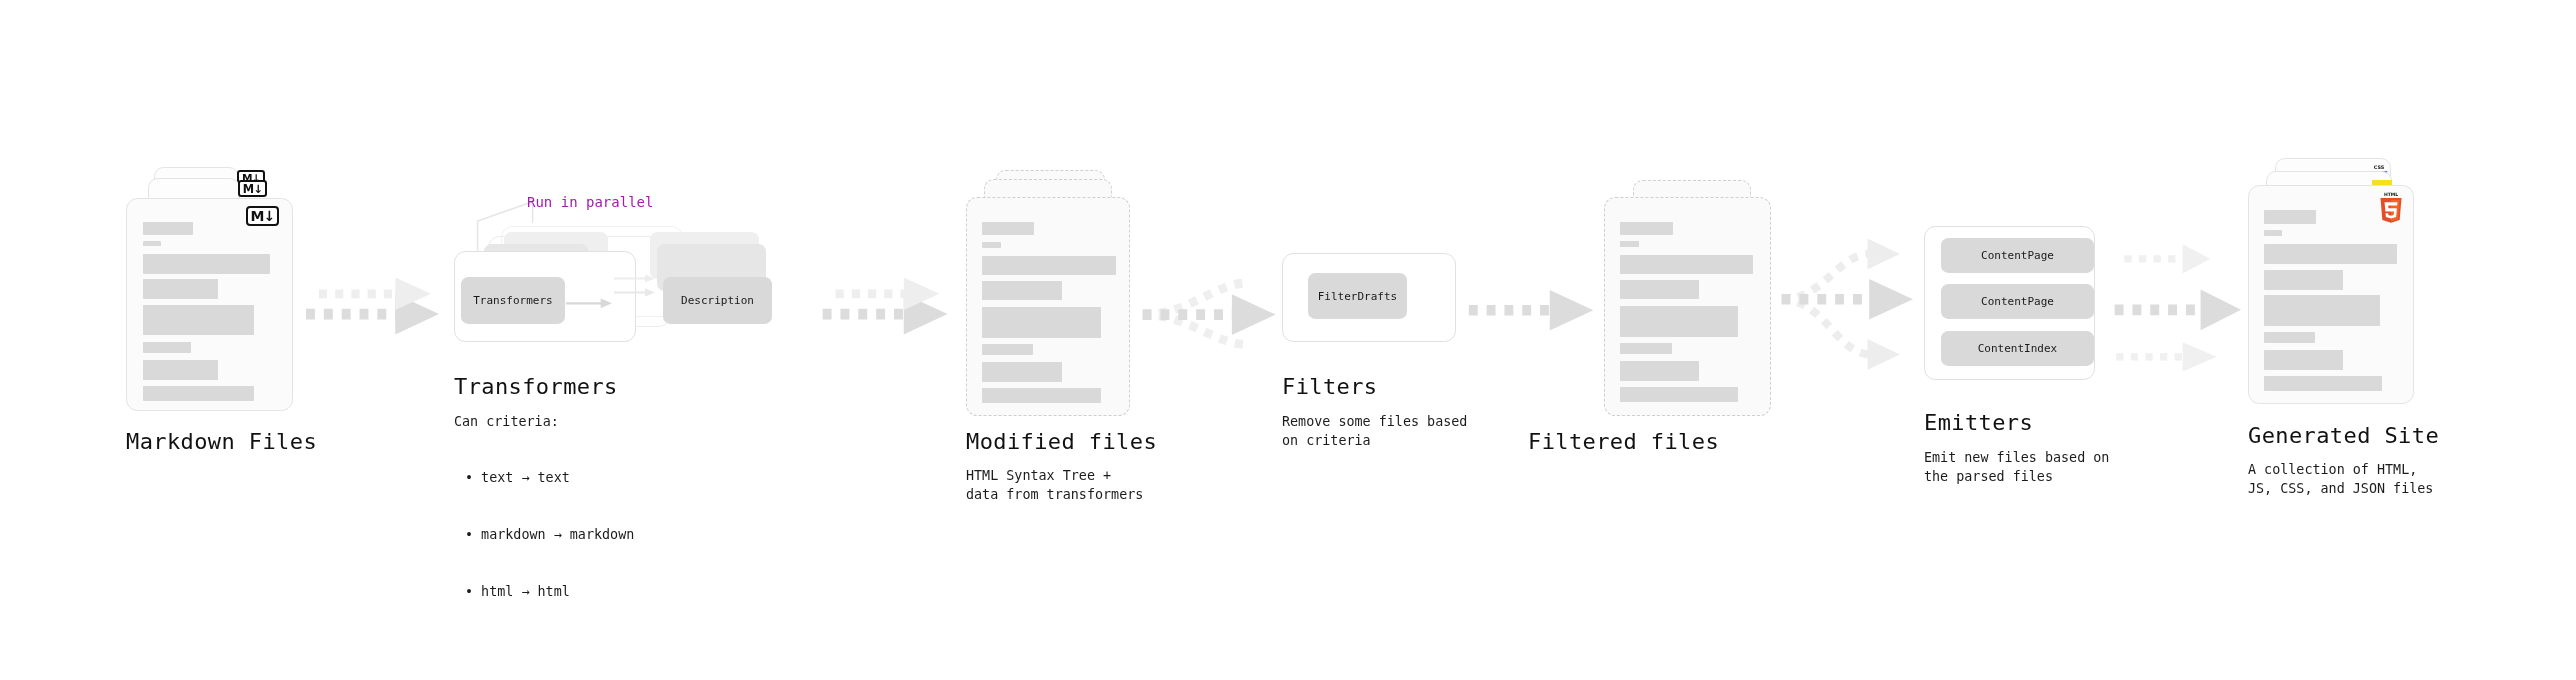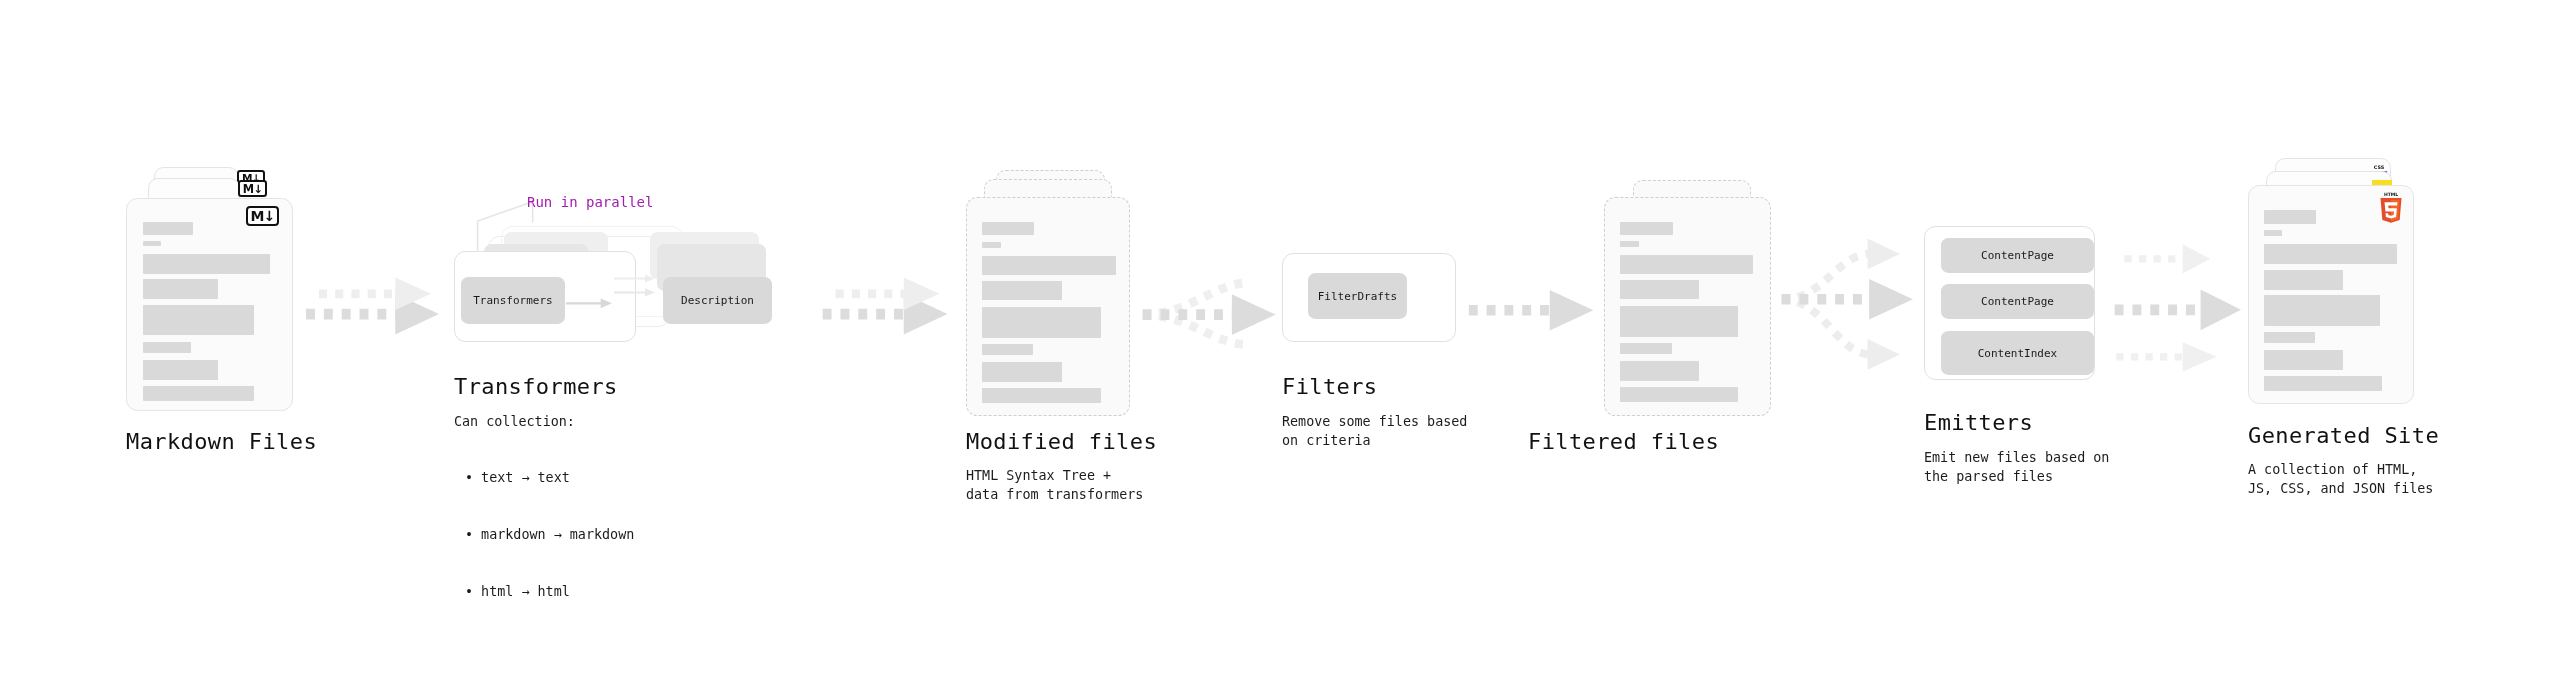--- a/index.html
+++ b/index.html
@@ -153,21 +153,21 @@
       <polygon points="43,3 57,9 43,15" fill="#d8d8d8"></polygon>
     </svg>
     <div class="chip" style="left:663px;top:277px;width:109px;height:47px;">Description</div>
 
     <svg class="stage" style="left:476px;top:195px;width:89px;height:57px;" viewBox="0 0 110 70" width="89" height="57">
       <path d="M2,70 L2,32 L70,8 L70,34" fill="none" stroke="#e6e6e6" stroke-width="2"></path>
     </svg>
     <div class="note" style="left:527px;top:194px;">Run in parallel</div>
   </div>
   <div class="title" style="left:454px;top:374px;text-align:right;">Transformers</div>
-  <div class="sub" style="left:454px;top:412px;">Can collection:</div>
+  <div class="sub" style="left:454px;top:412px;">Can criteria:</div>
   <ul class="bullets sub" style="left:465px;top:430px;">
     <li>• text → text</li>
     <li>• markdown → markdown</li>
     <li>• html → html</li>
   </ul>
 
   <svg class="stage" style="left:821px;top:276px;width:146px;height:73px;" viewBox="0 0 180 90" width="146" height="73">
     <line x1="2" y1="47" x2="108" y2="47" stroke="#dcdcdc" stroke-width="13" stroke-dasharray="11 11"></line>
     <polygon points="102,22 156,47 102,72" fill="#dcdcdc"></polygon>
     <line x1="18" y1="22" x2="108" y2="22" stroke="#eeeeee" stroke-width="11" stroke-dasharray="10 10"></line>
@@ -230,21 +230,21 @@
     <polygon points="108,3 148,22 108,41" fill="#ededed"></polygon>
     <path d="M2,78 C55,78 70,146 112,146" fill="none" stroke="#ededed" stroke-width="10" stroke-dasharray="10 10"></path>
     <polygon points="108,127 148,146 108,165" fill="#ededed"></polygon>
     <line x1="2" y1="78" x2="115" y2="78" stroke="#dcdcdc" stroke-width="13" stroke-dasharray="11 11"></line>
     <polygon points="110,53 164,78 110,103" fill="#dcdcdc"></polygon>
   </svg>
 
   <div class="groupbox" style="left:1924px;top:226px;width:171px;height:154px;"></div>
   <div class="chip" style="left:1941px;top:238px;width:153px;height:35px;">ContentPage</div>
   <div class="chip" style="left:1941px;top:284px;width:153px;height:35px;">ContentPage</div>
-  <div class="chip" style="left:1941px;top:331px;width:153px;height:44px;">ContentIndex</div>
+  <div class="chip" style="left:1941px;top:331px;width:153px;height:35px;">ContentIndex</div>
   <div class="title" style="left:1924px;top:410px;">Emitters</div>
   <div class="sub" style="left:1924px;top:448px;">Emit new files based on
 the parsed files</div>
 
   <svg class="stage" style="left:2113px;top:232px;width:154px;height:146px;" viewBox="0 0 190 180" width="154" height="146">
     <line x1="14" y1="33" x2="90" y2="33" stroke="#f0f0f0" stroke-width="9" stroke-dasharray="9 9"></line>
     <polygon points="86,15 120,33 86,51" fill="#f0f0f0"></polygon>
     <line x1="2" y1="96" x2="112" y2="96" stroke="#dcdcdc" stroke-width="13" stroke-dasharray="11 11"></line>
     <polygon points="108,71 158,96 108,121" fill="#dcdcdc"></polygon>
     <line x1="4" y1="154" x2="90" y2="154" stroke="#f0f0f0" stroke-width="9" stroke-dasharray="9 9"></line>

